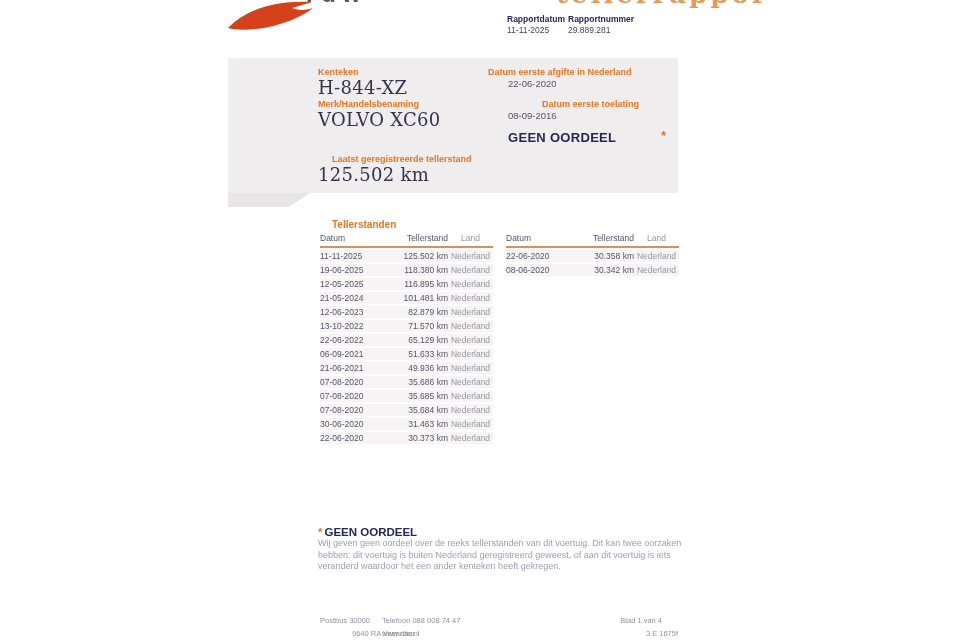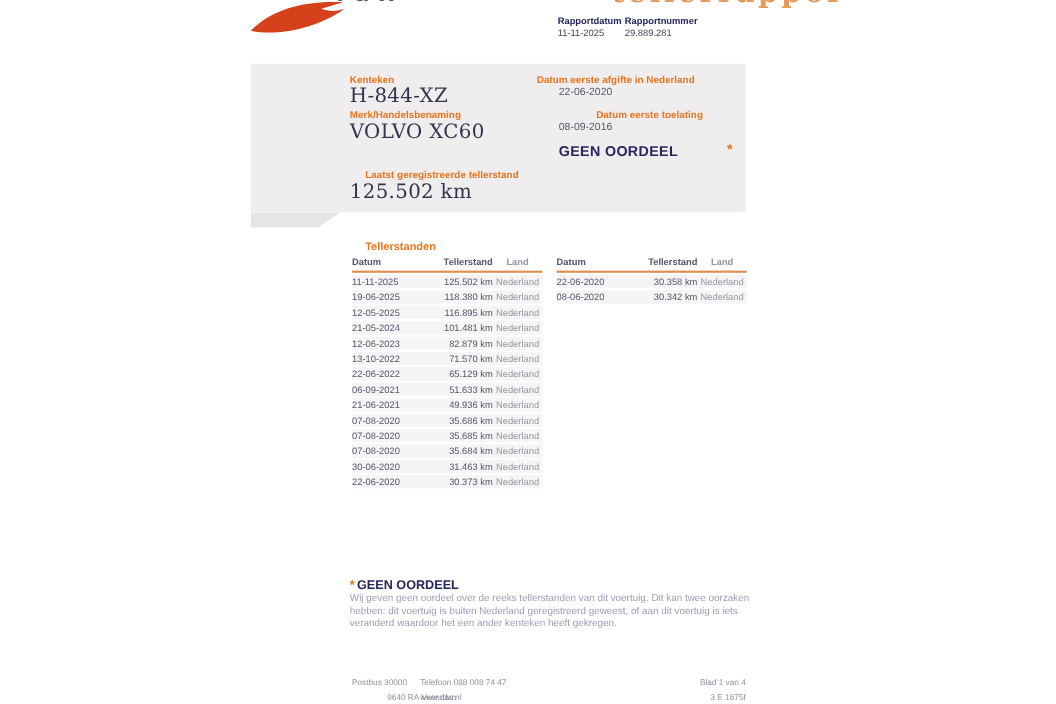--- a/index.html
+++ b/index.html
@@ -23,21 +23,21 @@
               clip-path:polygon(0 0,100% 0,74% 100%,0 100%);}
   .olabel{font-size:9px;font-weight:bold;color:#e8761e;}
   .big-serif{font-family:"DejaVu Serif",serif;font-size:18px;color:#34344e;letter-spacing:0.3px;}
   .sm-value{font-size:9.5px;color:#55556a;}
   .oordeel{font-size:13px;font-weight:bold;color:#26265c;letter-spacing:0.3px;}
   .star{font-size:13px;font-weight:bold;color:#e8761e;}
 
   
   .tbl-title{font-size:10px;font-weight:bold;color:#e8761e;margin-left:12px;}
   .tbl{width:173px;}
-  .thead{display:flex;font-size:8.5px;font-weight:bold;color:#26265c;
+  .thead{display:flex;font-size:8.5px;font-weight:normal;color:#26265c;
          padding-bottom:3px;border-bottom:2px solid #dd9055;}
   .trow{display:flex;height:12px;line-height:12px;background:#f6f4f4;margin-top:2px;font-size:8.5px;}
   .cell-datum{width:68px;text-align:left;color:#55556a;}
   .cell-tellerstand{width:60px;text-align:right;color:#55556a;}
   .cell-land{flex:1;text-align:center;color:#9496a2;}
 
   
   .fn-title{font-size:11.5px;font-weight:bold;color:#26265c;}
   .fn-star{color:#e8761e;font-weight:bold;font-size:11.5px;margin-right:2px;}
   .fn-body{font-size:9px;line-height:11.5px;color:#9d9db4;width:364px;}
@@ -191,16 +191,16 @@
 
   <div class="abs" style="left:318px;top:522px;">
     <span class="fn-star">*</span><span class="fn-title">GEEN OORDEEL</span>
   </div>
   <div class="abs fn-body" style="left:318px;top:538px;">Wij geven geen oordeel over de reeks tellerstanden van dit voertuig. Dit kan twee oorzaken hebben: dit voertuig is buiten Nederland geregistreerd geweest, of aan dit voertuig is iets veranderd waardoor het een ander kenteken heeft gekregen.</div>
 
   <div class="abs foot" style="left:320px;top:616px;">Postbus 30000</div>
   <div class="abs foot" style="left:320px;top:629px;padding-left:32px;">9640 RA Veendam</div>
   <div class="abs foot" style="left:382px;top:616px;">Telefoon 088 008 74 47</div>
   <div class="abs foot" style="left:382px;top:629px;">www.rdw.nl</div>
-  <div class="abs foot foot-right" style="left:558px;top:616px;">Blad 1 van 4</div>
+  <div class="abs foot foot-right" style="left:542px;top:616px;">Blad 1 van 4</div>
   <div class="abs foot foot-right" style="left:558px;top:629px;">3 E 1675f</div>
 
 </div>
 
 </body></html>

